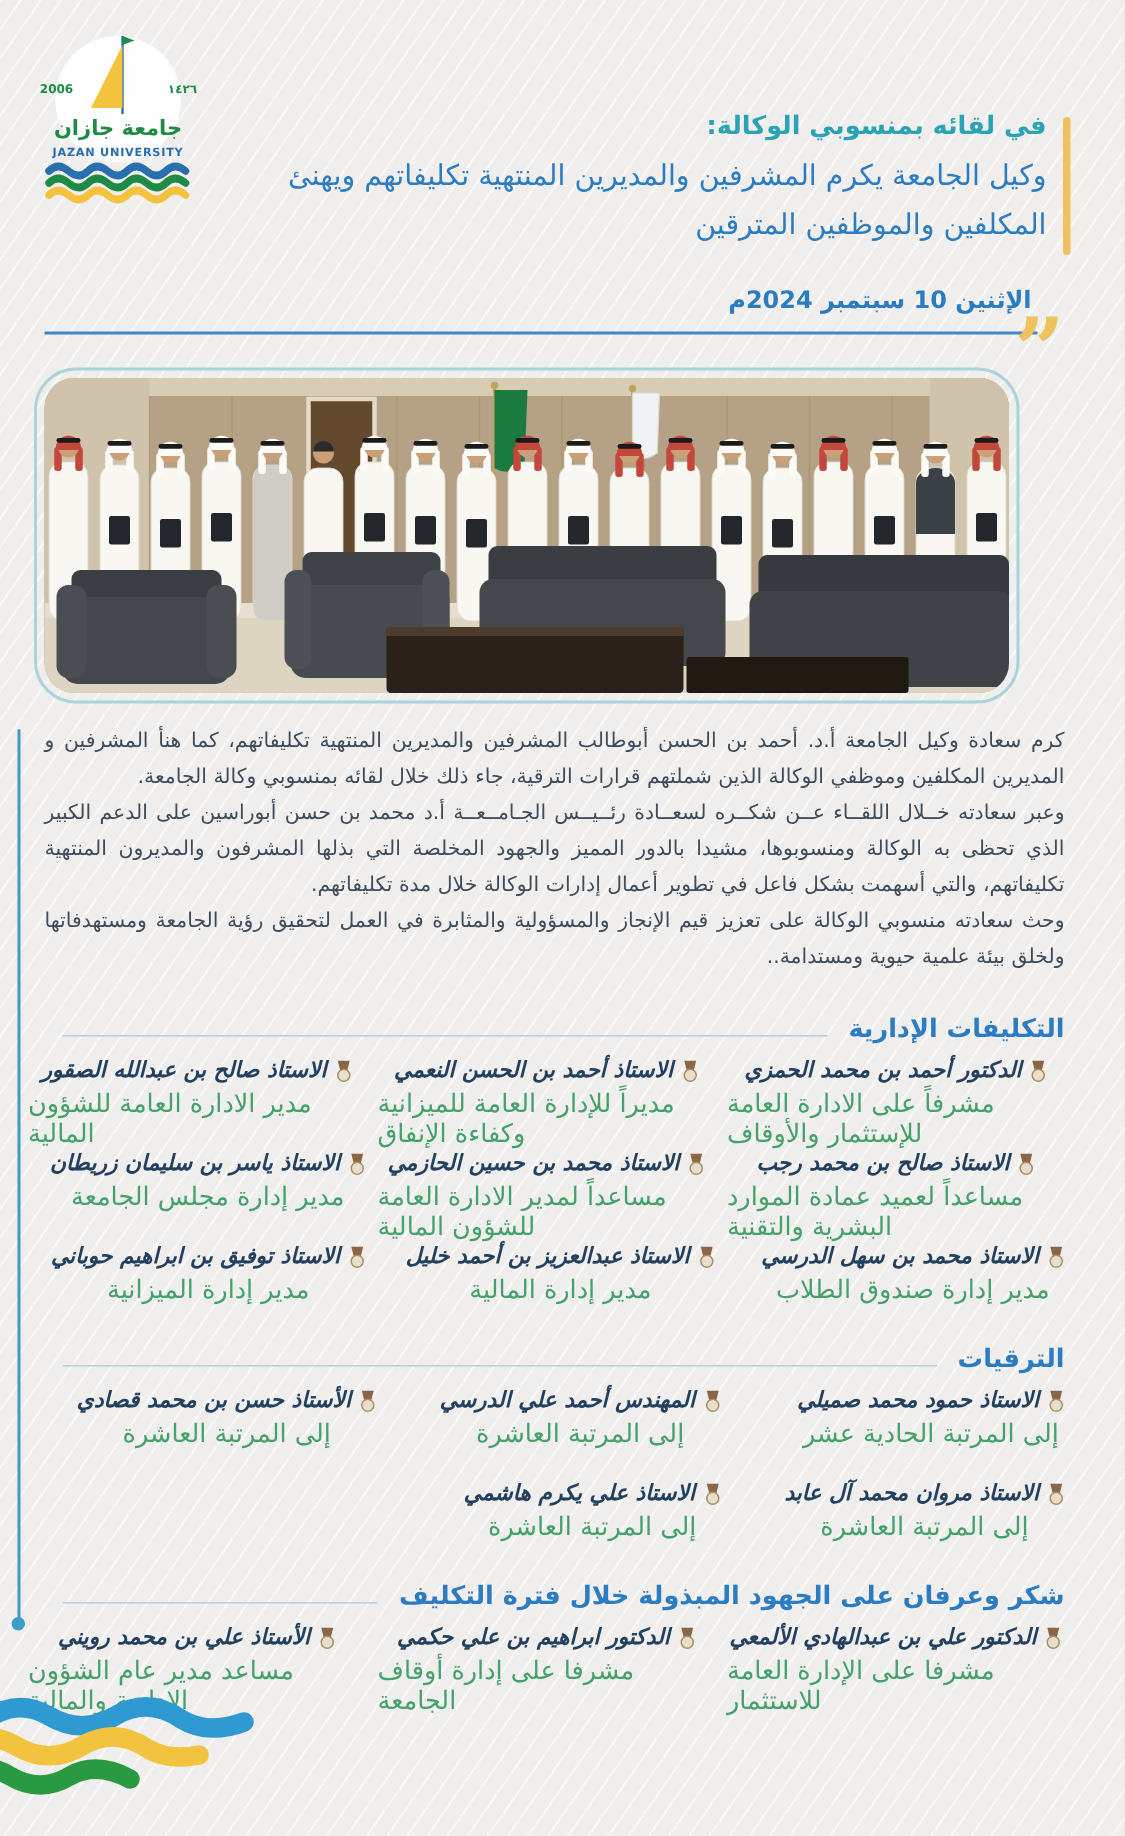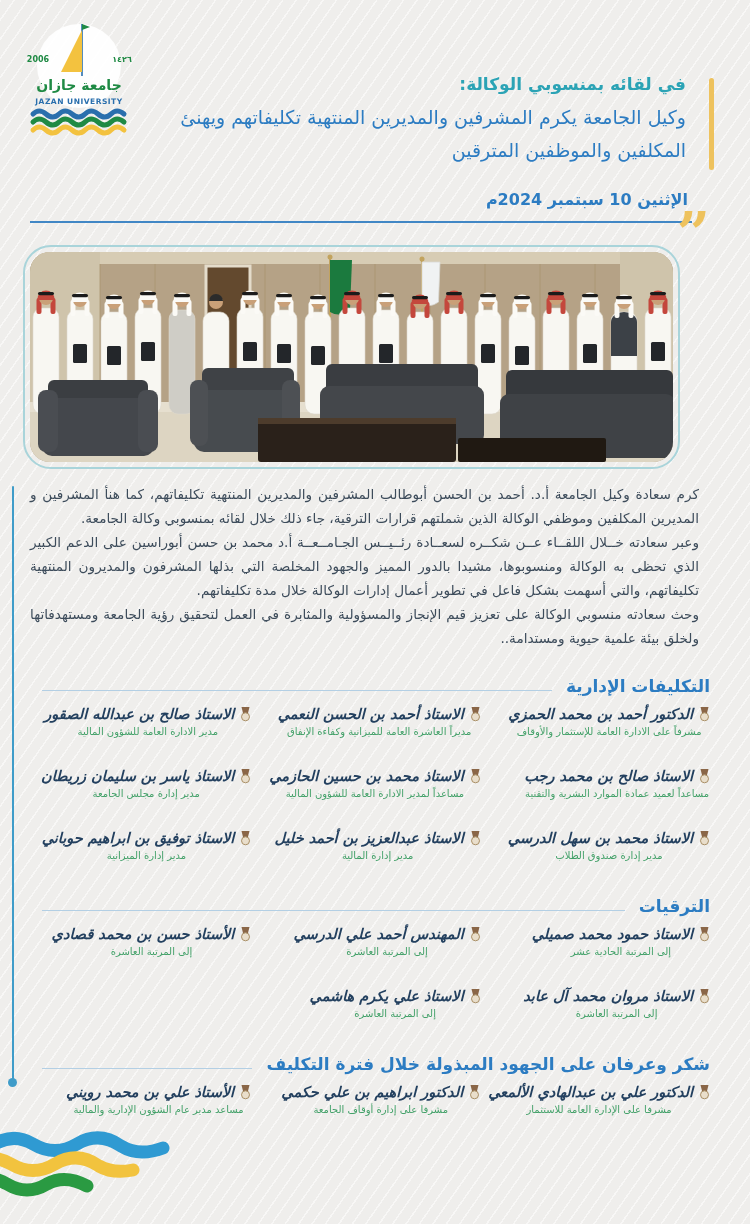--- a/index.html
+++ b/index.html
@@ -6,48 +6,48 @@
   body{font-family:"DejaVu Sans",sans-serif;background:#e8e7e5;}
   .page{
     position:relative;width:750px;height:1224px;margin:0 auto;overflow:hidden;
     background:
       repeating-linear-gradient(125deg, rgba(255,255,255,.55) 0 1.5px, rgba(255,255,255,0) 1.5px 11px),
       #efeeec;
     padding-left: 27px;
   }
   
   .logo{position:absolute;left:50px;top:20px;width:112px;height:126px;}
-  .title-block{position:absolute;top:74px;right:64px;width:645px;}
+  .title-block{position:absolute;top:74px;right:52px;width:645px;}
   .kicker{font-size:17px;font-weight:bold;color:#2ba3b5;margin:0 0 7px 0;}
   .title-line{font-size:19px;line-height:1.72;font-weight:normal;color:#2c7cc2;white-space:nowrap;}
   .accent-bar{position:absolute;top:78px;right:36px;width:5px;height:92px;background:#eec25d;border-radius:3px;}
   .date{position:absolute;top:190px;right:62px;font-size:16px;font-weight:bold;color:#2c7cc2;}
   .date-line{position:absolute;top:221px;left:57px;right:58px;border-top:2px solid #4187c5;}
   .quote{position:absolute;top:204px;right:40px;font-family:"DejaVu Serif",serif;font-weight:bold;
          font-size:58px;line-height:1;color:#eec25d;}
   
   .photo-frame{position:absolute;top:252px;left:57px;width:643px;height:210px;border-radius:20px;
                overflow:hidden;background:#b5a286;}
   .photo-outline{position:absolute;top:245px;left:50px;width:653px;height:220px;border:2px solid #a9d4da;
                border-radius:28px;pointer-events:none;}
   
-  .article{position:absolute;top:482px;left:57px;right:51px;font-size:13.6px;line-height:24px;
+  .article{position:absolute;top:482px;left:57px;right:40px;font-size:13.6px;line-height:24px;
            color:#3d4c5b;text-align:justify;text-align-last:right;}
   .article p{margin:0;}
   
   .sections{position:absolute;top:676px;left:57px;right:40px;}
   .sec{margin-bottom:8px;}
   .sec-head{display:flex;align-items:center;margin-bottom:10px;}
   .sec-title{margin:0;font-size:17px;font-weight:bold;color:#2c7cc2;white-space:nowrap;text-align:right;}
   .sec-line{flex:1;border-top:1.5px solid #b3cfe4;margin-right:14px;margin-left:12px;transform:translateY(4px);}
   .entries{display:grid;grid-template-columns:repeat(3,1fr);grid-auto-rows:58px;column-gap:8px;row-gap:4px;}
   .entry{display:flex;flex-direction:column;align-items:center;justify-self:start;width:max-content;max-width:225px;}
   .entry-top{display:flex;align-items:center;gap:6px;font-style:italic;}
   .entry-name{font-size:14.5px;font-weight:bold;color:#23405f;white-space:nowrap;}
-  .entry-role{font-size:10px;color:#43a169;margin-top:4px;text-align:left;}
+  .entry-role{font-size:17px;color:#43a169;margin-top:4px;text-align:left;}
   .medal{flex:0 0 auto;}
   
   .v-line{position:absolute;left:39px;top:486px;width:2px;height:596px;background:#3f9cc9;border-radius:2px;}
   .v-dot{position:absolute;left:35px;top:1078px;width:9px;height:9px;border-radius:50%;background:#3f9cc9;}
   .waves{position:absolute;left:0;top:1128px;}
 </style>
 </head>
 <body>
 
 <div class="page">
@@ -315,21 +315,21 @@
             <div class="entry-role">مشرفاً على الادارة العامة للإستثمار والأوقاف</div>
           </div>
           <div class="entry">
             <div class="entry-top">
               <svg class="medal" width="11" height="15" viewBox="0 0 11 15">
                 <path d="M1.5,0 h8 l-1.6,6.4 h-4.8 z" fill="#8a6647"></path>
                 <circle cx="5.5" cy="9.8" r="4" fill="#e9decb" stroke="#a98f66" stroke-width="1"></circle>
               </svg>
               <span class="entry-name">الاستاذ أحمد بن الحسن النعمي</span>
             </div>
-            <div class="entry-role">مديراً العاشرة العامة للميزانية وكفاءة الإنفاق</div>
+            <div class="entry-role">مديراً للإدارة العامة للميزانية وكفاءة الإنفاق</div>
           </div>
           <div class="entry">
             <div class="entry-top">
               <svg class="medal" width="11" height="15" viewBox="0 0 11 15">
                 <path d="M1.5,0 h8 l-1.6,6.4 h-4.8 z" fill="#8a6647"></path>
                 <circle cx="5.5" cy="9.8" r="4" fill="#e9decb" stroke="#a98f66" stroke-width="1"></circle>
               </svg>
               <span class="entry-name">الاستاذ صالح بن عبدالله الصقور</span>
             </div>
             <div class="entry-role">مدير الادارة العامة للشؤون المالية</div>

